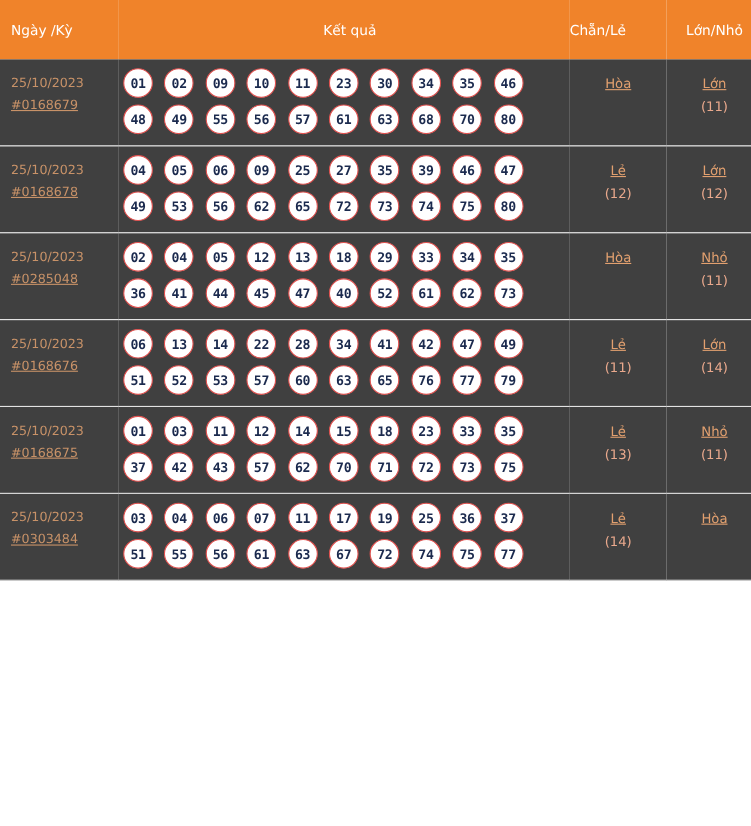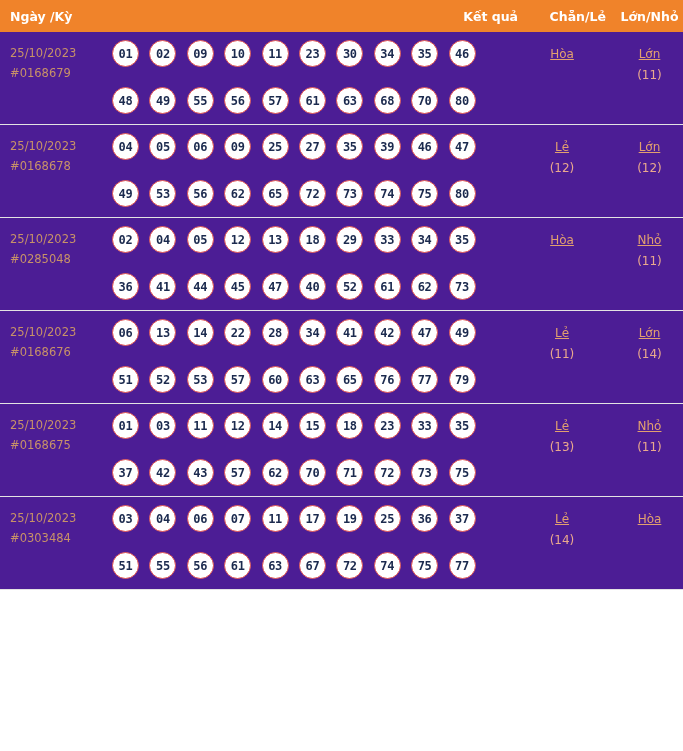--- a/index.html
+++ b/index.html
@@ -20,59 +20,59 @@
     table-layout: fixed;
   }
 
   
   thead tr {
     background: #f0832a;
   }
   thead th {
     color: #ffffff;
     font-size: 12.5px;
-    font-weight: bold;
+    font-weight: normal;
     padding: 0;
-    height: 32px;
+    height: 54px;
     vertical-align: middle;
     white-space: nowrap;
   }
   th.col-date   { width: 98px;  text-align: left;   padding-left: 10px; }
-  th.col-result { width: 400px; text-align: right;   padding-left: 10px; }
-  th.col-oe     { width: 88px;  text-align: right; }
+  th.col-result { width: 400px; text-align: center;   padding-left: 10px; }
+  th.col-oe     { width: 88px;  text-align: left; }
   th.col-bs     { width: 87px;  text-align: center; }
 
   
   tbody tr {
     border-bottom: 1px solid #e3e3e3;
   }
   tbody td {
     vertical-align: top;
     padding: 0;
-    background: #4c1d95;
+    background: #404040;
   }
 
   .cell-date {
     padding: 12px 0 0 10px;
     color: #c89268;
     font-size: 11.5px;
     line-height: 1.72;
     white-space: nowrap;
   }
   .cell-date .kydate { display: block; }
-  .cell-date .kyid   { display: block; }
+  .cell-date .kyid   { display: block; text-decoration: underline; }
 
   .cell-result {
     padding: 8px 0 10px 0;
   }
   .ball-row {
     display: flex;
     gap: 10.4px;
     padding-left: 4px;
-    margin-top: 20px;
+    margin-top: 6px;
   }
   .ball-row:first-child { margin-top: 0; text-align: center; }
 
   .ball {
     width: 27px;
     height: 27px;
     border: 1.4px solid #e0514f;
     border-radius: 50%;
     box-sizing: border-box;
     display: flex;

